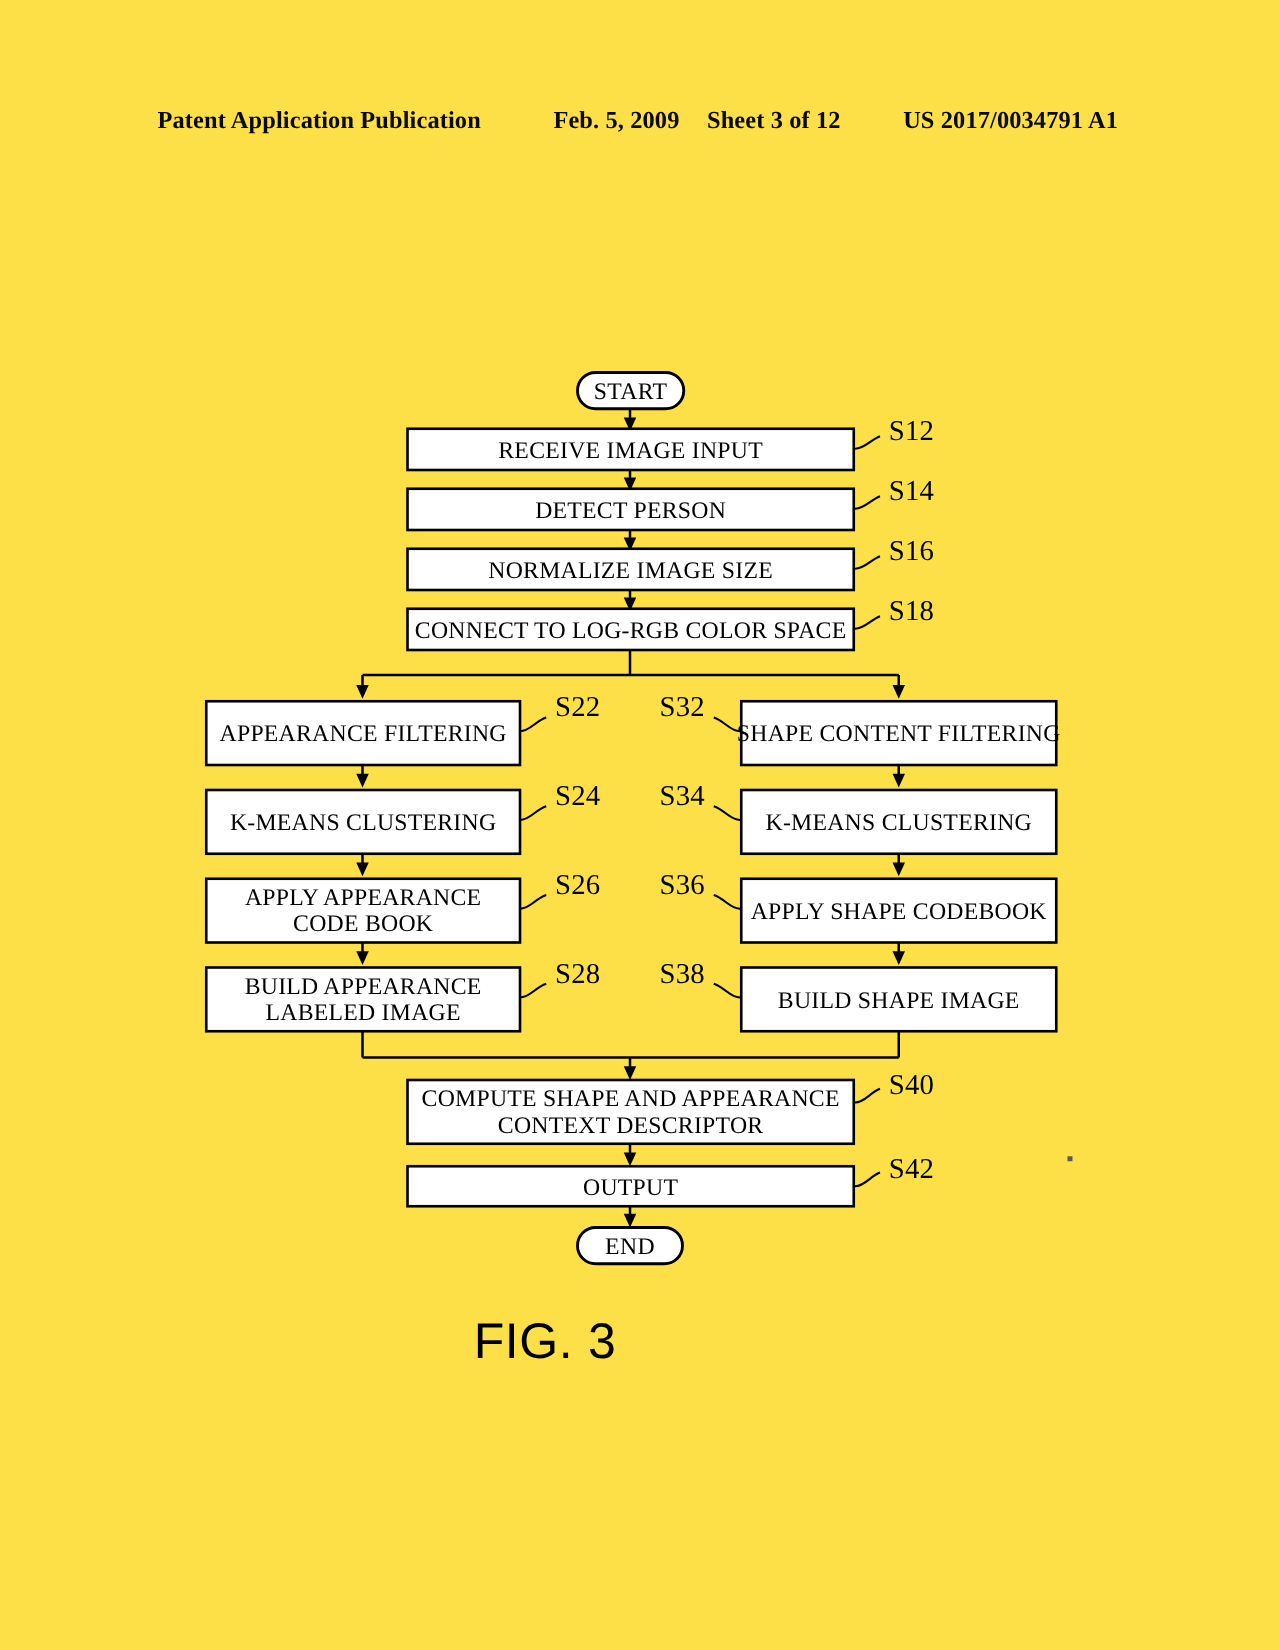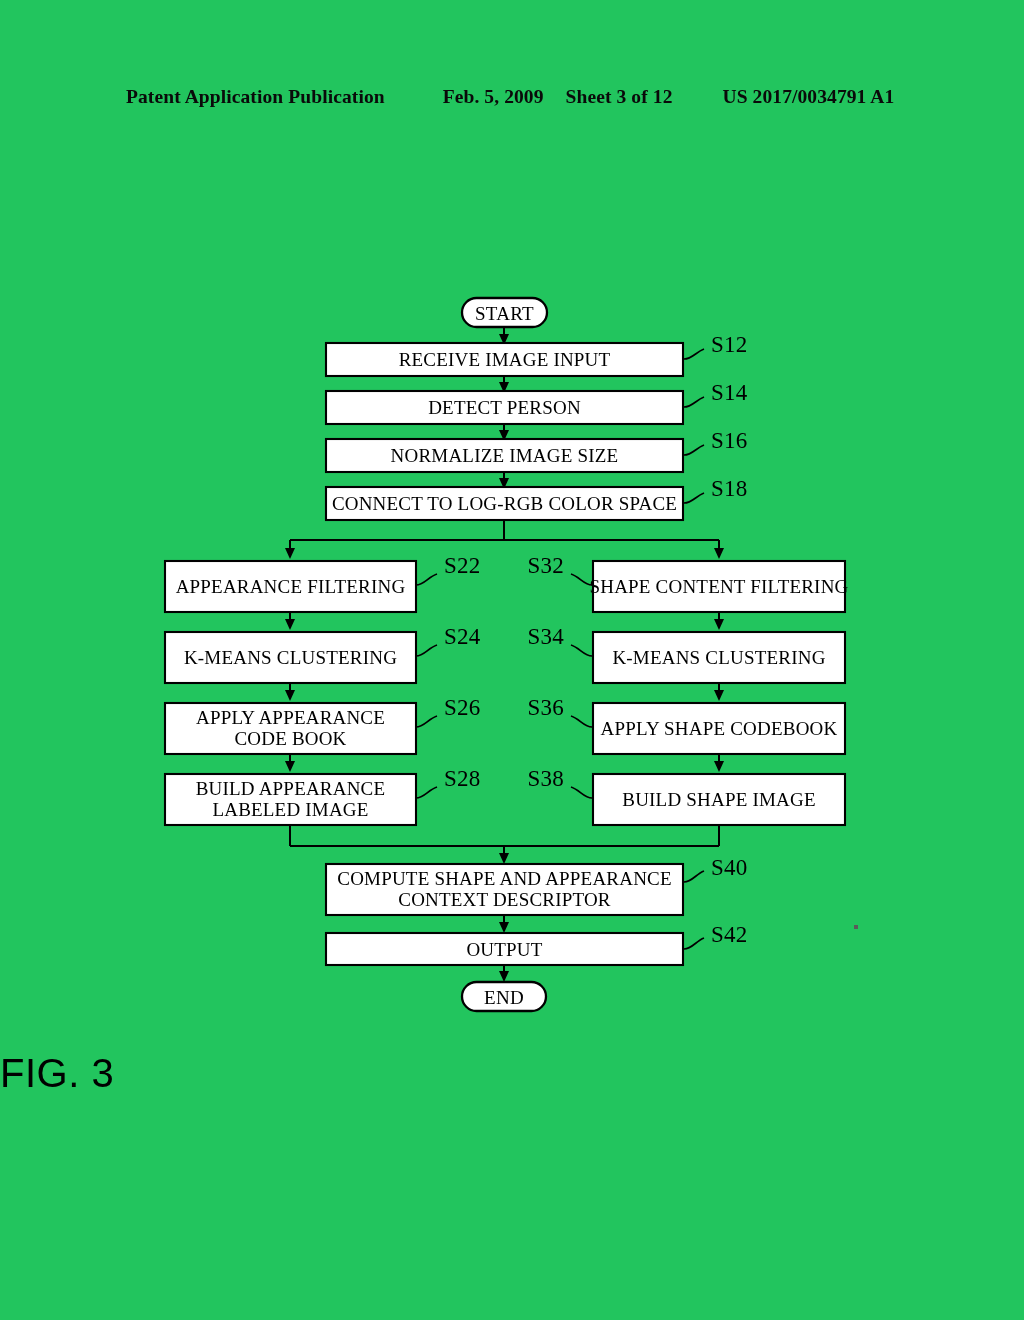--- a/index.html
+++ b/index.html
@@ -15,21 +15,21 @@
     font-family: "Liberation Serif", serif;
     color: #000000;
     overflow: hidden;
   }
 
   #page {
     position: absolute;
     top: 0; left: 0;
     width: 1024px;
     height: 1320px;
-    background: #22c55e;
+    background: #fde047;
   }
 
   
   .pub-header {
     position: absolute;
     top: 86px;
     left: 126px;
     width: 772px;
     height: 26px;
     display: flex;
@@ -99,20 +99,21 @@
     letter-spacing: 0.2px;
   }
   .step-tag.right-col { text-anchor: start; }
   .step-tag.left-col  { text-anchor: end; }
 
   .fig-caption {
     position: absolute;
     top: 1051px;
     left: 0;
     width: 872px;
+    text-align: center;
     font-family: "Liberation Sans", sans-serif;
     font-size: 40px;
     letter-spacing: 0.5px;
     color: #000000;
   }
 
   .scan-speck {
     position: absolute;
     left: 854px;
     top: 925px;

